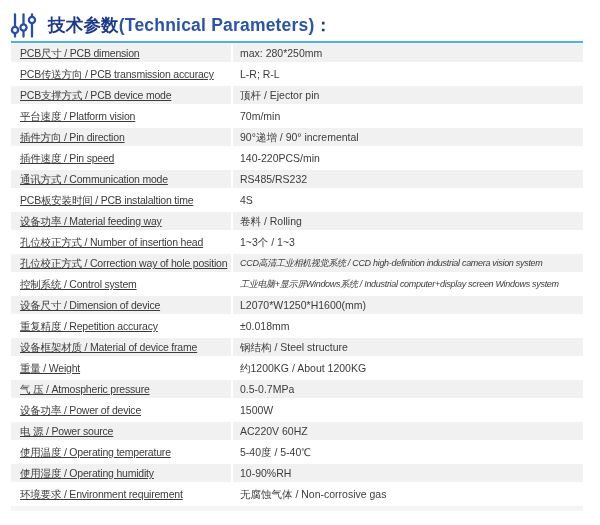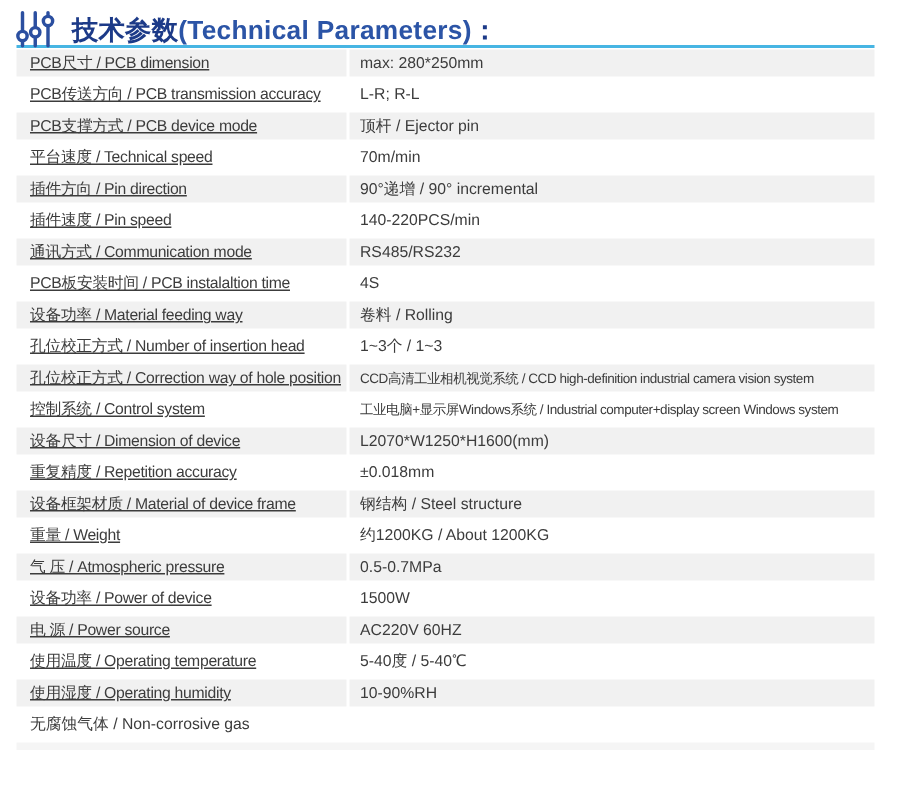--- a/index.html
+++ b/index.html
@@ -10,21 +10,21 @@
     --title-en:#2b54a6;
   }
   *{box-sizing:border-box;}
   html,body{margin:0;padding:0;}
   body{
     width:600px;height:525px;background:#ffffff;overflow:hidden;
     font-family:"Liberation Sans", sans-serif;
   }
   .header{
     display:flex;align-items:center;gap:11px;
-    padding:9px 0 0 10px;height:30px;text-align:center;
+    padding:9px 0 0 10px;height:41px;text-align:center;
   }
   .icon-wrap{width:27px;height:27px;flex:0 0 auto;display:flex;align-items:center;justify-content:center;}
   .title{
     margin:0;font-size:17.5px;font-weight:bold;color:var(--title-zh);
     letter-spacing:0.2px;white-space:nowrap;
   }
   .title .en{color:var(--title-en);}
   .spec-table{
     margin:0 17px 0 11px;
     border-top:2px solid var(--accent);
@@ -36,21 +36,21 @@
   }
   .row .label{
     width:220px;flex:0 0 auto;padding-left:9px;
     letter-spacing:-0.2px;white-space:nowrap;overflow:hidden;text-decoration:underline;
   }
   .row .value{
     flex:1 1 auto;margin-left:2px;padding-left:7px;
     white-space:nowrap;overflow:hidden;
   }
   .row.odd .label,.row.odd .value{background:var(--stripe);}
-  .value.small{font-size:9px;letter-spacing:-0.3px;}
+  .value.small{font-size:9px;letter-spacing:-0.3px;font-style:italic;}
   .bottom-strip{
     margin:0 17px 0 11px;height:5px;background:#f5f5f5;
   }
 </style>
 </head>
 <body>
 
 <div class="header">
   <span class="icon-wrap">
     <svg width="27" height="27" viewBox="0 0 27 27" aria-hidden="true">
@@ -74,21 +74,21 @@
     </div>
     <div class="row">
       <span class="label">PCB传送方向 / PCB transmission accuracy</span>
       <span class="value">L-R; R-L</span>
     </div>
     <div class="row odd">
       <span class="label">PCB支撑方式 / PCB device mode</span>
       <span class="value">顶杆 / Ejector pin</span>
     </div>
     <div class="row">
-      <span class="label">平台速度 / Technical speed</span>
+      <span class="label">平台速度 / Platform vision</span>
       <span class="value">70m/min</span>
     </div>
     <div class="row odd">
       <span class="label">插件方向 / Pin direction</span>
       <span class="value">90°递增 / 90° incremental</span>
     </div>
     <div class="row">
       <span class="label">插件速度 / Pin speed</span>
       <span class="value">140-220PCS/min</span>
     </div>
@@ -146,16 +146,17 @@
     </div>
     <div class="row">
       <span class="label">使用温度 / Operating temperature</span>
       <span class="value">5-40度 / 5-40℃</span>
     </div>
     <div class="row odd">
       <span class="label">使用湿度 / Operating humidity</span>
       <span class="value">10-90%RH</span>
     </div>
     <div class="row">
+      <span class="label">环境要求 / Environment requirement</span>
       <span class="value">无腐蚀气体 / Non-corrosive gas</span>
     </div>
   </div>
 <div class="bottom-strip"></div>
 
 </body></html>

